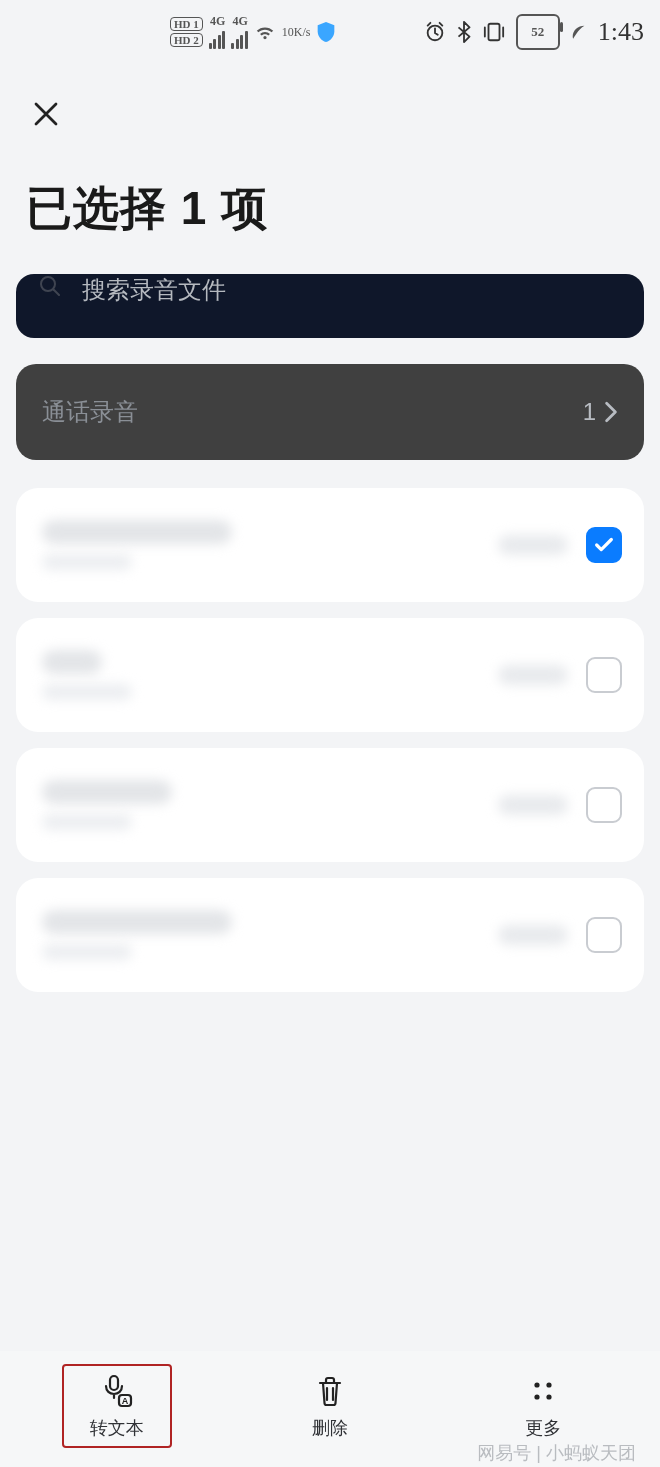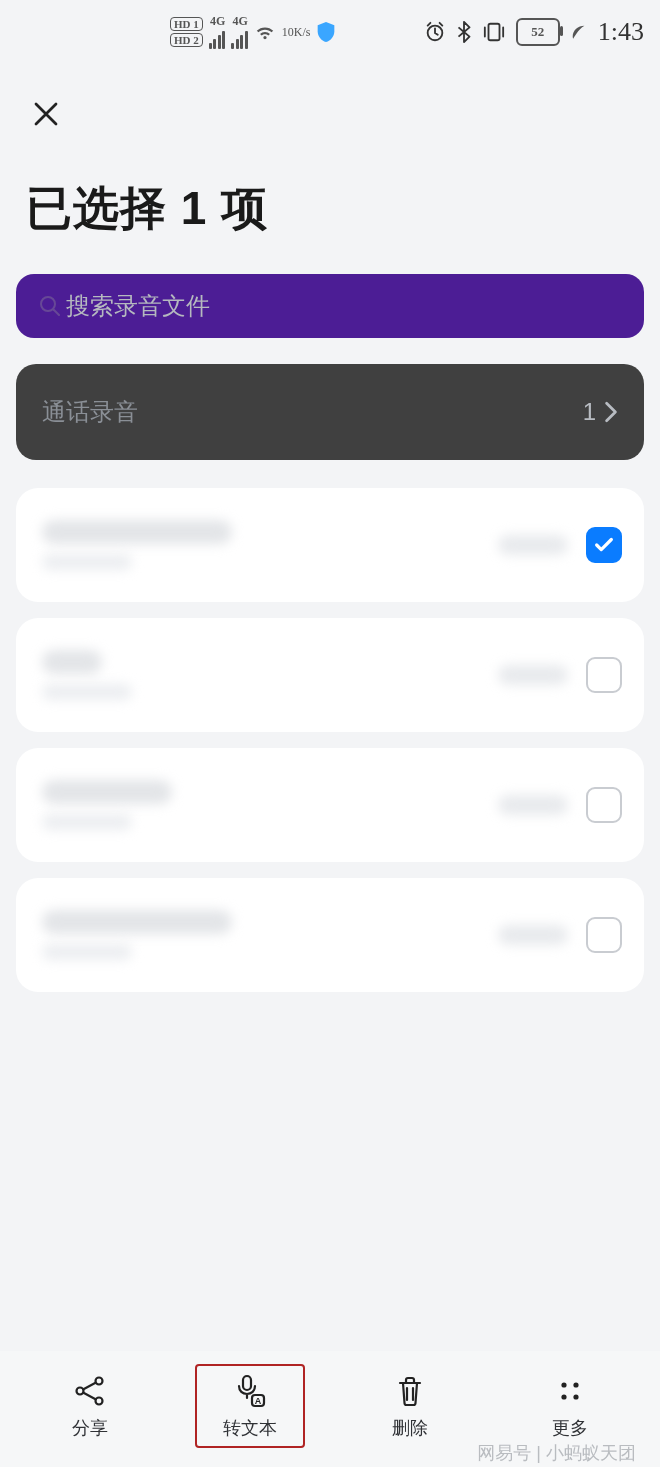--- a/index.html
+++ b/index.html
@@ -32,41 +32,40 @@
   .sig span:nth-child(1){height:6px;} .sig span:nth-child(2){height:10px;} .sig span:nth-child(3){height:14px;} .sig span:nth-child(4){height:18px;}
   .sig-lbl{font-size:12px; font-weight:600; color:#555; margin-bottom:2px;}
   .sig-wrap{display:flex; flex-direction:column; align-items:flex-end; line-height:1;}
   .wifi-ico{width:22px;height:18px;}
   .speed{display:flex;flex-direction:row;font-size:12px;line-height:12px;color:#555;align-items:center;}
   .shield{width:20px;height:22px;}
   .status-right{display:flex;align-items:center;gap:10px;}
   .alarm{width:22px;height:22px;}
   .bt{width:16px;height:22px;}
   .vib{width:24px;height:22px;}
-  .battery{border:2px solid #555;border-radius:6px;width:44px;height:28px;position:relative;display:flex;align-items:center;justify-content:center;font-size:13px;font-weight:600;color:#555;}
+  .battery{border:2px solid #555;border-radius:6px;width:44px;height:36px;position:relative;display:flex;align-items:center;justify-content:center;font-size:13px;font-weight:600;color:#555;}
   .battery::after{content:"";position:absolute;right:-5px;top:6px;width:3px;height:10px;background:#555;border-radius:2px;}
   .leaf{width:18px;height:18px;}
   .clock{font-size:26px;font-weight:400;color:#333;}
 
   
   .header { padding: 30px 26px 10px; }
   .close-btn { width:40px; height:40px; display:flex; align-items:center; justify-content:center; cursor:pointer; }
   .close-btn svg{width:30px;height:30px;}
   .title { font-size:46px; font-weight:600; margin-top:44px; letter-spacing:1px;}
 
   
   .search {
     margin: 24px 16px 0;
-    background:#4c1d95;
+    background:#0f172a;
     border-radius:18px;
     height:64px;
     display:flex;
-    align-items:center;
     padding:0 22px;
-    gap:4px;
+    gap:20px;
   }
   .search svg{width:24px;height:24px;opacity:.35;}
   .search-ph{color:#b5b9bf;font-size:24px;}
 
   
   .category{
     margin:26px 16px 0;
     background:#404040;
     border-radius:20px;
     height:96px;
@@ -260,31 +259,20 @@
       <div class="blur-bar blur-sub"></div>
     </div>
     <div class="item-right">
       <div class="blur-meta"></div>
       <div class="check"></div>
     </div>
   </div>
 </div>
 
 <div class="bottom">
-  <div class="action">
-    <div class="action-ico">
-      <svg viewBox="0 0 36 36">
-          <circle cx="8" cy="18" r="3.5" fill="none" stroke="#222" stroke-width="2.2"></circle>
-          <circle cx="27" cy="8" r="3.5" fill="none" stroke="#222" stroke-width="2.2"></circle>
-          <circle cx="27" cy="28" r="3.5" fill="none" stroke="#222" stroke-width="2.2"></circle>
-          <path d="M11 16.5L24 9.5M11 19.5L24 26.5" stroke="#222" stroke-width="2.2"></path>
-        </svg>
-    </div>
-    <span class="action-label">分享</span>
-  </div>
 
   <div class="action highlight">
     <div class="action-ico">
       <svg viewBox="0 0 36 36">
         <rect x="11" y="3" width="8" height="14" rx="4" fill="none" stroke="#222" stroke-width="2.2"></rect>
         <path d="M7 13c0 5 3.6 8 8 8s8-3 8-8M15 21v4" stroke="#222" stroke-width="2.2" fill="none" stroke-linecap="round"></path>
         <rect x="20" y="22" width="12" height="11" rx="3" fill="none" stroke="#222" stroke-width="2.2"></rect>
         <text x="26" y="31" font-size="9" text-anchor="middle" fill="#222" font-weight="600">A</text>
       </svg>
     </div>

